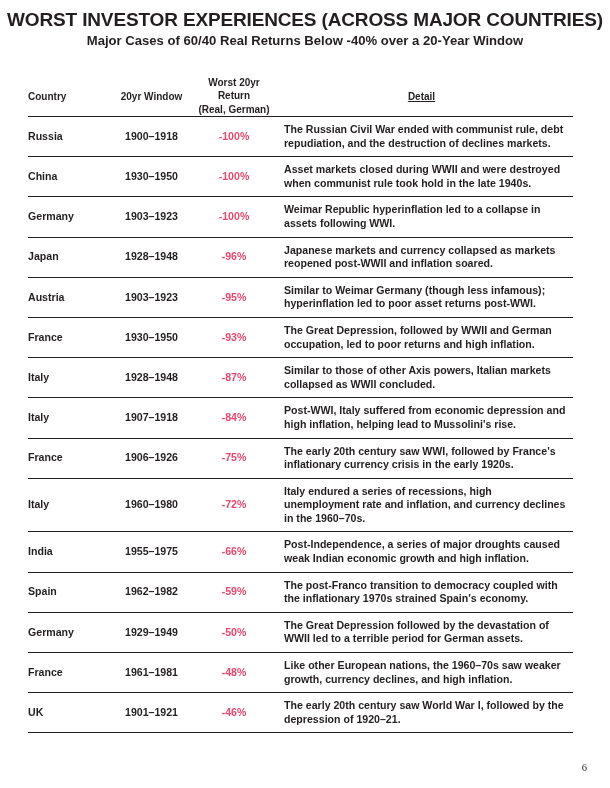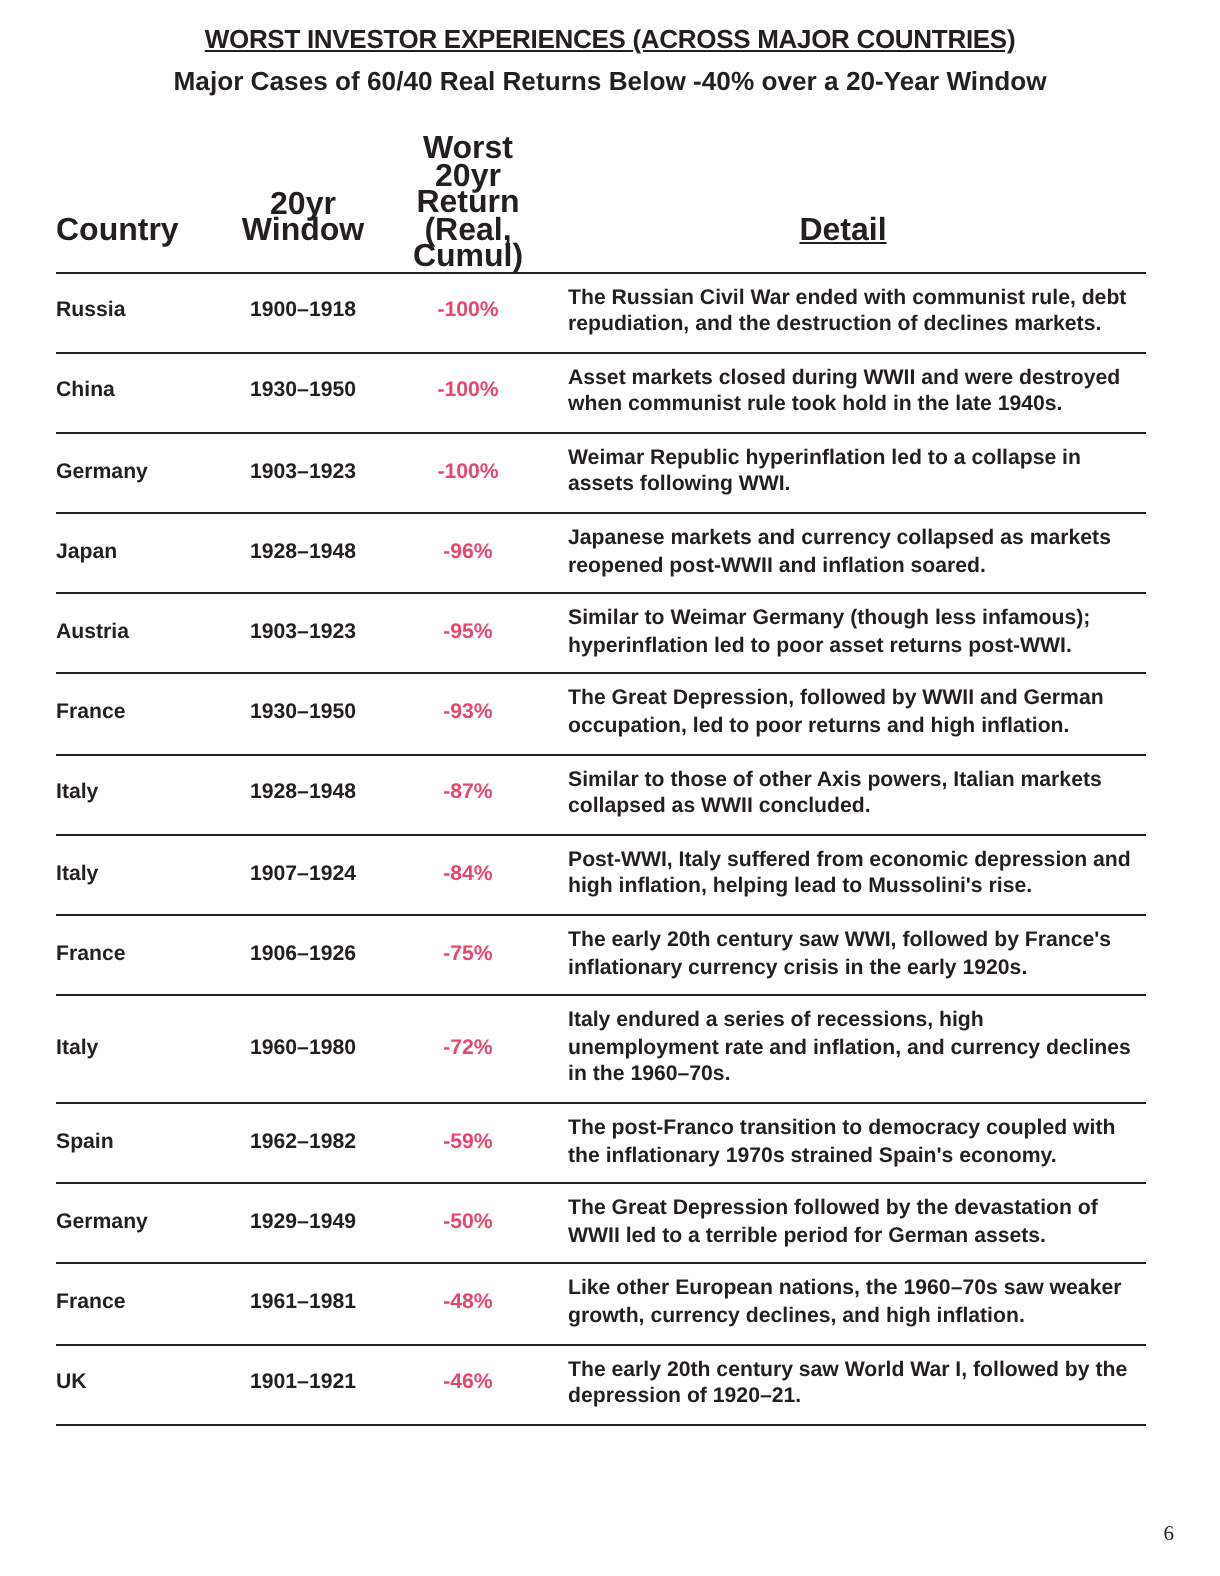--- a/index.html
+++ b/index.html
@@ -24,48 +24,47 @@
     position: relative;
     box-sizing: border-box;
   }
 
   
   .title-block {
     padding-top: 10px;
     text-align: center;
   }
   .main-title {
-    font-size: 13px;
+    font-size: 19px;
     font-weight: bold;
     letter-spacing: -0.15px;
     line-height: 20px;
     margin: 0;
     color: #231f20;
-    text-decoration: underline;
   }
   .sub-title {
     font-size: 13.1px;
     font-weight: bold;
     line-height: 19px;
     margin: 1px 0 12px 0;
     color: #231f20;
   }
   table.main {
     width: 545px;
     border-collapse: collapse;
     table-layout: fixed;
     margin-left: 28px;
   }
   table.main col.c-country  { width: 77px;  }
   table.main col.c-window   { width: 93px;  }
   table.main col.c-return   { width: 72px;  }
   table.main col.c-detail   { width: 303px; }
 
   thead th {
-    font-size: 16px;
+    font-size: 10px;
     font-weight: bold;
     color: #231f20;
     padding: 0;
     vertical-align: bottom;
     line-height: 13.5px;
     text-align: center;
     border: 0;
   }
   thead th.h-country { text-align: left; padding-bottom: 13px; }
   thead th.h-window  { text-align: center; padding-bottom: 13px; }
@@ -121,21 +120,21 @@
       <col class="c-return">
       <col class="c-detail">
     </colgroup>
     <thead>
       <tr class="head-row">
         <th class="h-country">Country</th>
         <th class="h-window">20yr Window</th>
         <th class="h-return">
           <div>Worst 20yr</div>
           <div>Return</div>
-          <div>(Real, Cumul)</div>
+          <div>(Real, German)</div>
         </th>
         <th class="h-detail">Detail</th>
       </tr>
     </thead>
     <tbody id="tbody">
         <tr>
           <td class="country">Russia</td>
           <td class="window">1900–1918</td>
           <td class="ret" style="color: rgb(232, 71, 109);">-100%</td>
           <td class="detail">The Russian Civil War ended with communist rule, debt repudiation, and the destruction of declines markets.</td>
@@ -171,37 +170,43 @@
           <td class="detail">The Great Depression, followed by WWII and German occupation, led to poor returns and high inflation.</td>
         </tr>
         <tr>
           <td class="country">Italy</td>
           <td class="window">1928–1948</td>
           <td class="ret" style="color: rgb(232, 71, 109);">-87%</td>
           <td class="detail">Similar to those of other Axis powers, Italian markets collapsed as WWII concluded.</td>
         </tr>
         <tr>
           <td class="country">Italy</td>
-          <td class="window">1907–1924</td>
+          <td class="window">1907–1918</td>
           <td class="ret" style="color: rgb(232, 71, 109);">-84%</td>
           <td class="detail">Post-WWI, Italy suffered from economic depression and high inflation, helping lead to Mussolini's rise.</td>
         </tr>
         <tr>
           <td class="country">France</td>
           <td class="window">1906–1926</td>
           <td class="ret" style="color: rgb(232, 71, 109);">-75%</td>
           <td class="detail">The early 20th century saw WWI, followed by France's inflationary currency crisis in the early 1920s.</td>
         </tr>
         <tr>
           <td class="country">Italy</td>
           <td class="window">1960–1980</td>
           <td class="ret" style="color: rgb(232, 71, 109); text-align: center;">-72%</td>
           <td class="detail">Italy endured a series of recessions, high unemployment rate and inflation, and currency declines in the 1960–70s.</td>
         </tr>
         <tr>
+          <td class="country">India</td>
+          <td class="window">1955–1975</td>
+          <td class="ret" style="color: rgb(232, 71, 109);">-66%</td>
+          <td class="detail">Post-Independence, a series of major droughts caused weak Indian economic growth and high inflation.</td>
+        </tr>
+        <tr>
           <td class="country">Spain</td>
           <td class="window">1962–1982</td>
           <td class="ret" style="color: rgb(232, 71, 109);">-59%</td>
           <td class="detail">The post-Franco transition to democracy coupled with the inflationary 1970s strained Spain's economy.</td>
         </tr>
         <tr>
           <td class="country">Germany</td>
           <td class="window">1929–1949</td>
           <td class="ret" style="color: rgb(232, 71, 109);">-50%</td>
           <td class="detail">The Great Depression followed by the devastation of WWII led to a terrible period for German assets.</td>

